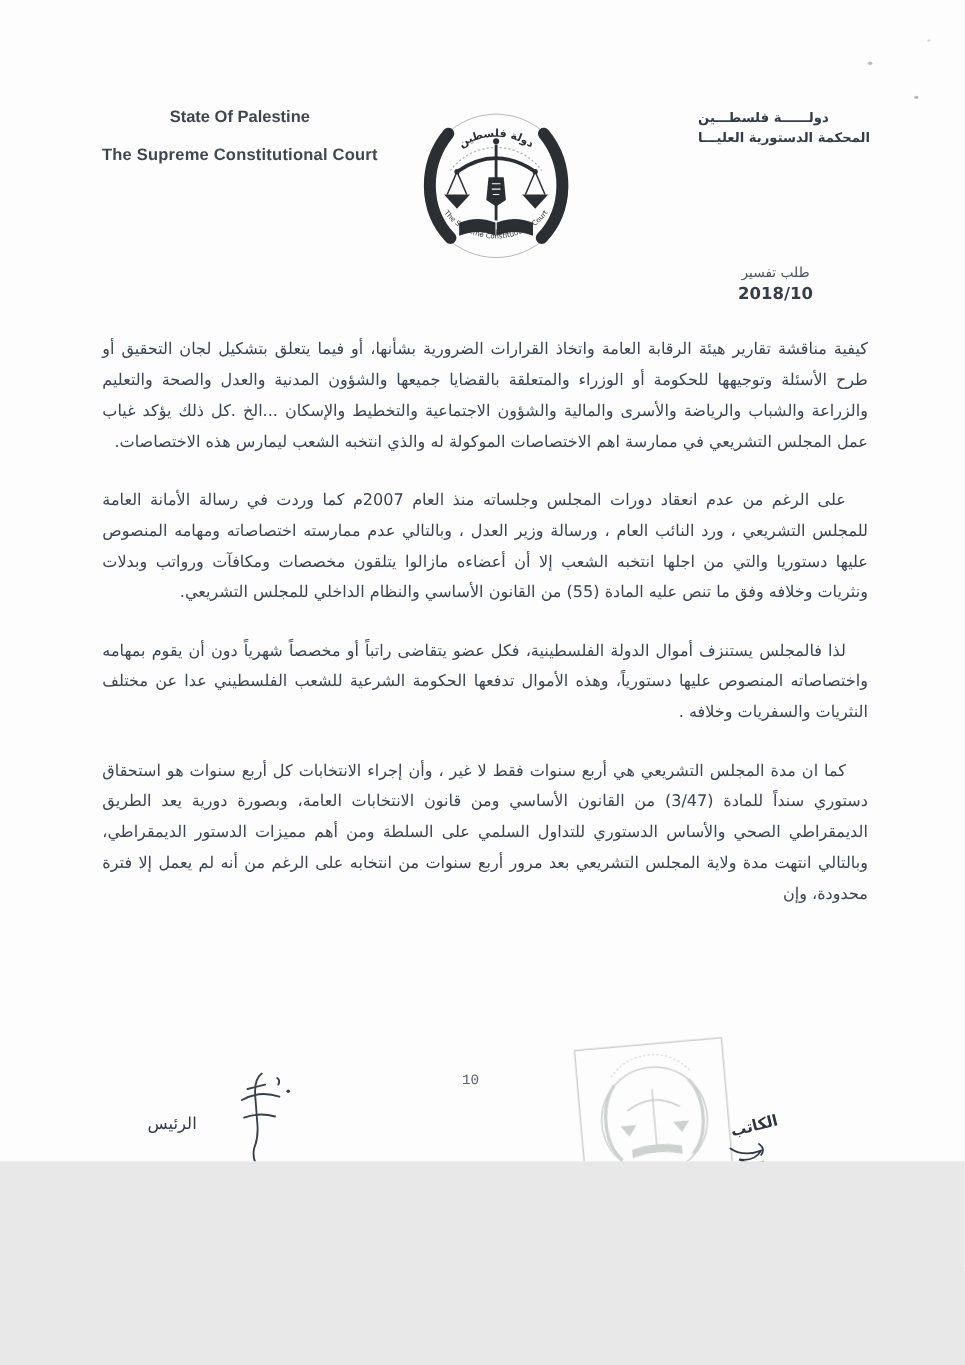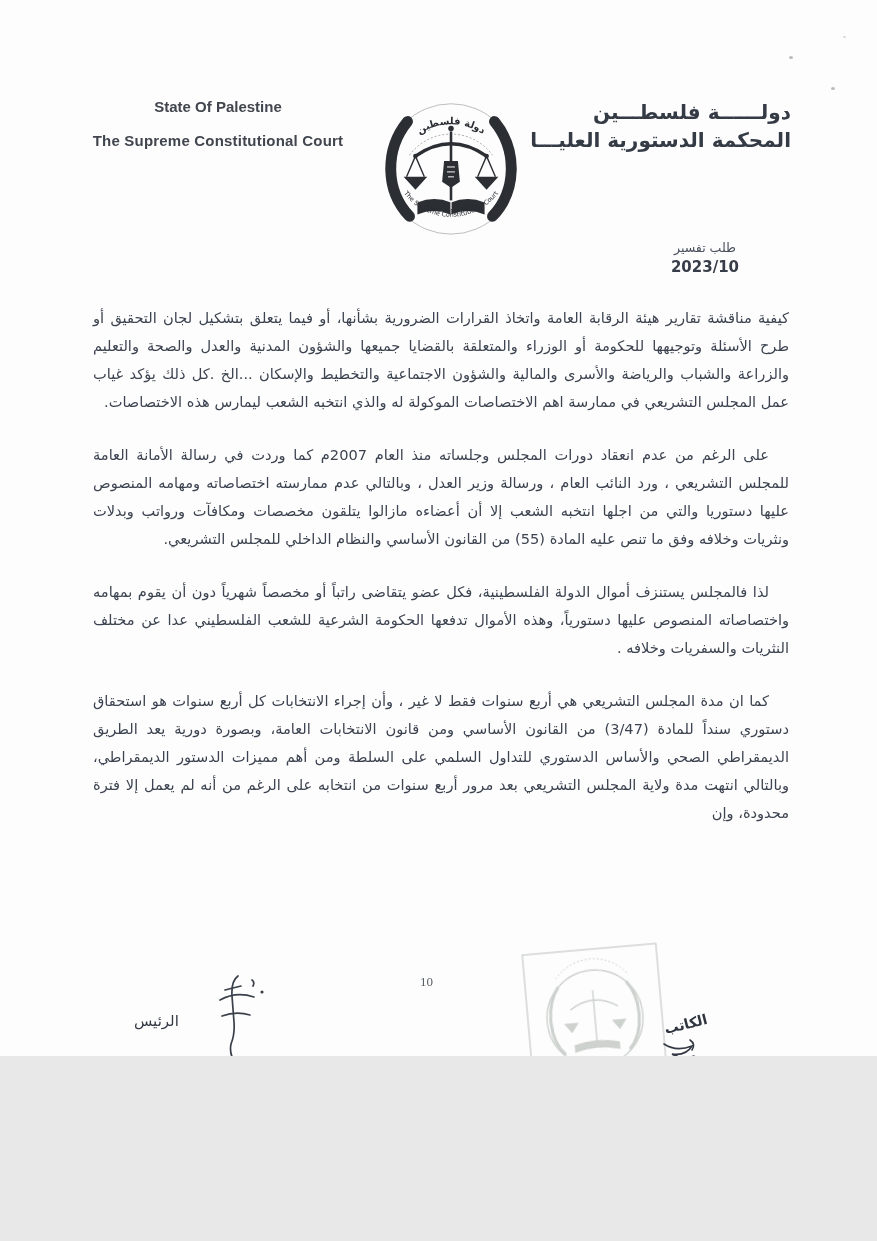--- a/index.html
+++ b/index.html
@@ -8,38 +8,38 @@
     font-family:"DejaVu Sans",sans-serif;color:#3c4350;overflow:hidden;margin:0 auto;
   }
   
   .en-header{
     position:absolute;left:84px;top:98px;width:268px;text-align:center;
     font-family:"Liberation Sans",sans-serif;font-weight:bold;font-size:15px;color:#41464e;
   }
   .en-header .l2{margin-top:17px;letter-spacing:.2px;}
   .emblem{position:absolute;left:372px;top:86px;width:158px;height:158px;}
   .ar-header{
-    position:absolute;right:86px;top:100px;text-align:right;direction:rtl;
-    font-weight:bold;font-size:20px;color:#353b45;
+    position:absolute;right:86px;top:100px;text-align:left;direction:rtl;
+    font-weight:bold;font-size:12px;color:#353b45;
   }
   .ar-header .l2{margin-top:4px;}
   
   .case-ref{position:absolute;right:112px;top:240px;width:120px;text-align:center;direction:rtl;}
   .case-type{font-size:12.5px;color:#49505c;}
   .case-number{font-size:15px;font-weight:bold;margin-top:3px;color:#373d48;}
   
   .body-text{
     position:absolute;top:300px;right:88px;width:696px;direction:rtl;
     font-size:14.6px;line-height:28px;text-align:justify;color:#3c4350;
   }
   .body-text p{margin:4px 0 25px 0;text-indent:20px;}
   .body-text p.first{text-indent:0;}
   
   .page-number{position:absolute;left:420px;top:974px;font-size:13px;color:#5a5f66;
-    font-family:Liberation Serif, serif;text-align:right;}
+    font-family:Liberation Mono, monospace;text-align:right;}
   .president-block{position:absolute;left:134px;top:970px;width:150px;height:120px;}
   .president-label{position:absolute;left:0;top:42px;font-size:15px;direction:rtl;color:#343a44;}
   .president-sig{position:absolute;left:58px;top:0;}
   .stamp{
     position:absolute;left:526px;top:946px;width:140px;height:166px;
     transform:rotate(-5deg);opacity:.55;filter:blur(.3px);
   }
   .clerk-block{position:absolute;left:650px;top:1008px;width:90px;height:70px;}
   .clerk-label{
     position:absolute;left:14px;top:8px;font-size:14px;font-weight:bold;direction:rtl;
@@ -112,21 +112,21 @@
     </svg>
   </div>
 
   <div class="ar-header">
     <div class="l1">دولــــــة فلسطـــين</div>
     <div class="l2">المحكمة الدستورية العليـــا</div>
   </div>
 
   <div class="case-ref">
     <div class="case-type">طلب تفسير</div>
-    <div class="case-number">2023/10</div>
+    <div class="case-number">2018/10</div>
   </div>
 
   <main class="body-text">
     <p class="first">كيفية مناقشة تقارير هيئة الرقابة العامة واتخاذ القرارات الضرورية بشأنها، أو فيما يتعلق بتشكيل لجان التحقيق أو طرح الأسئلة وتوجيهها للحكومة أو الوزراء والمتعلقة بالقضايا جميعها والشؤون المدنية والعدل والصحة والتعليم والزراعة والشباب والرياضة والأسرى والمالية والشؤون الاجتماعية والتخطيط والإسكان ...الخ .كل ذلك يؤكد غياب عمل المجلس التشريعي في ممارسة اهم الاختصاصات الموكولة له والذي انتخبه الشعب ليمارس هذه الاختصاصات.</p>
     <p>على الرغم من عدم انعقاد دورات المجلس وجلساته منذ العام 2007م كما وردت في رسالة الأمانة العامة للمجلس التشريعي ، ورد النائب العام ، ورسالة وزير العدل ، وبالتالي عدم ممارسته اختصاصاته ومهامه المنصوص عليها دستوريا والتي من اجلها انتخبه الشعب إلا أن أعضاءه مازالوا يتلقون مخصصات ومكافآت ورواتب وبدلات ونثريات وخلافه وفق ما تنص عليه المادة (55) من القانون الأساسي والنظام الداخلي للمجلس التشريعي.</p>
     <p>لذا فالمجلس يستنزف أموال الدولة الفلسطينية، فكل عضو يتقاضى راتباً أو مخصصاً شهرياً دون أن يقوم بمهامه واختصاصاته المنصوص عليها دستورياً، وهذه الأموال تدفعها الحكومة الشرعية للشعب الفلسطيني عدا عن مختلف النثريات والسفريات وخلافه .</p>
     <p>كما ان مدة المجلس التشريعي هي أربع سنوات فقط لا غير ، وأن إجراء الانتخابات كل أربع سنوات هو استحقاق دستوري سنداً للمادة (3/47) من القانون الأساسي ومن قانون الانتخابات العامة، وبصورة دورية يعد الطريق الديمقراطي الصحي والأساس الدستوري للتداول السلمي على السلطة ومن أهم مميزات الدستور الديمقراطي، وبالتالي انتهت مدة ولاية المجلس التشريعي بعد مرور أربع سنوات من انتخابه على الرغم من أنه لم يعمل إلا فترة محدودة، وإن</p>
   </main>
 
   <div class="page-number">10</div>

